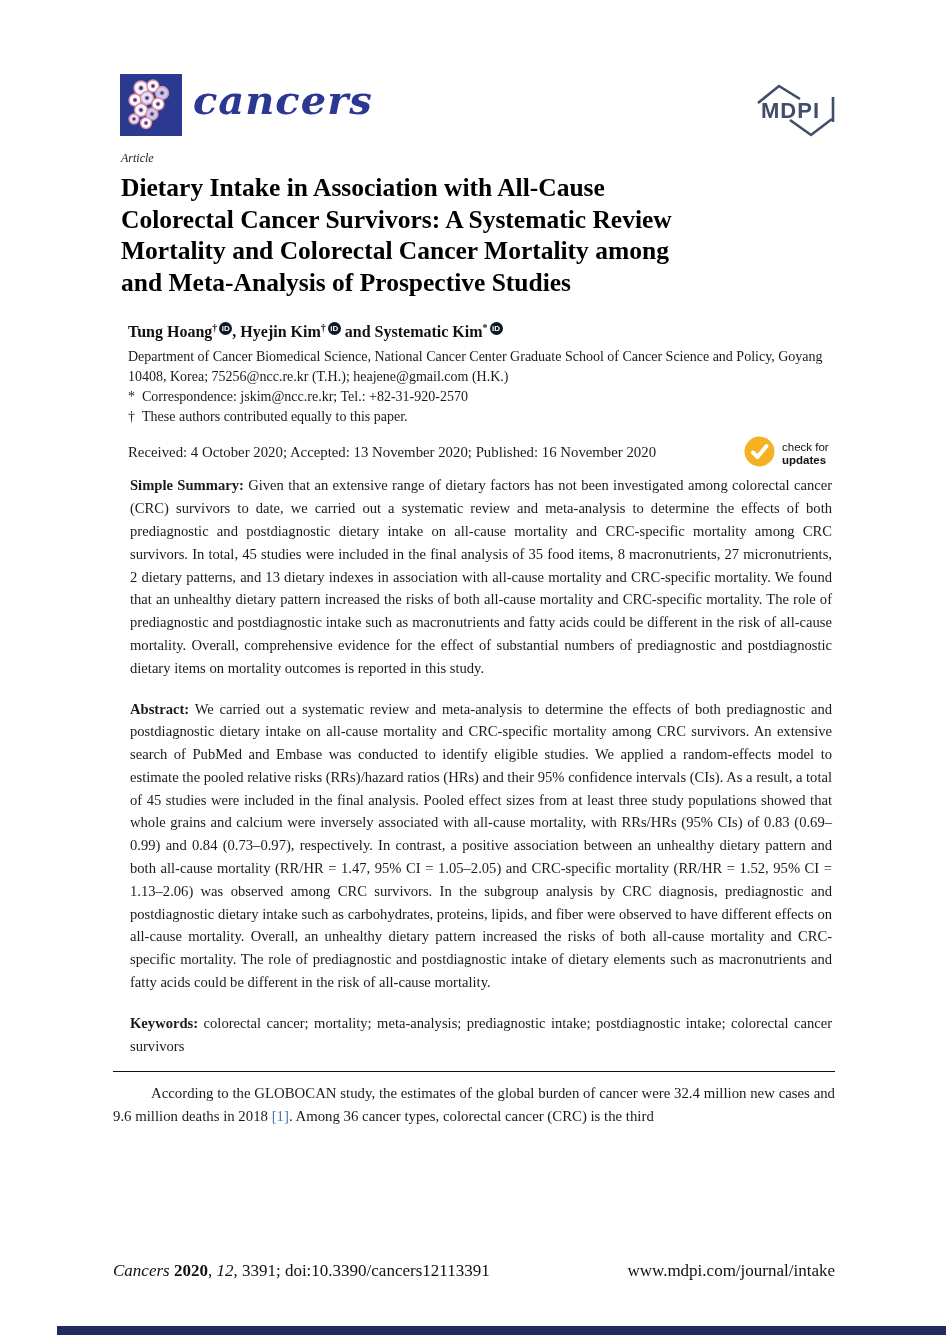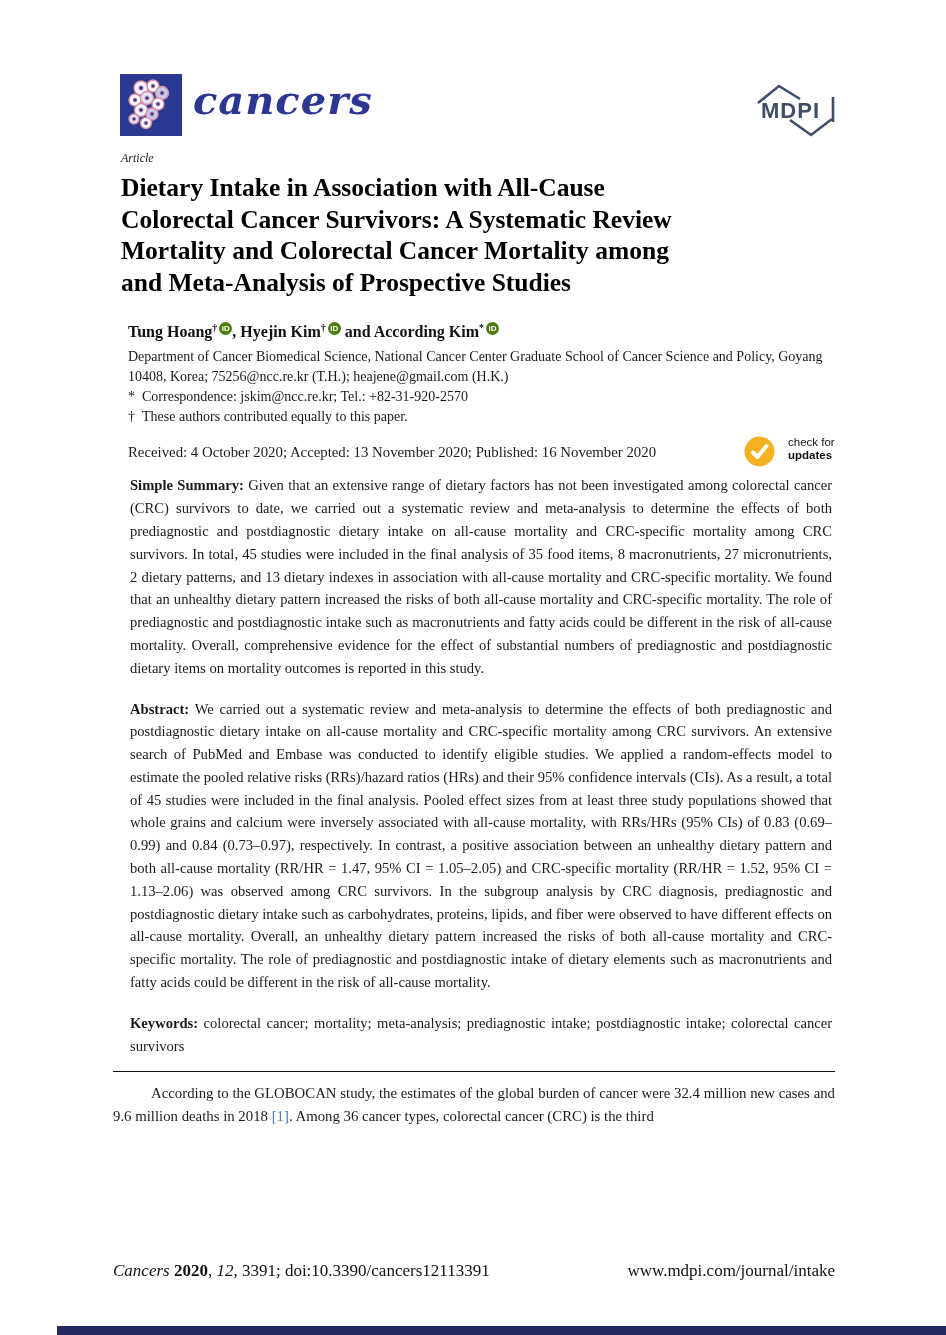--- a/index.html
+++ b/index.html
@@ -21,21 +21,21 @@
   .content { position:absolute; left:113px; top:149px; width:722px; }
 
   .article-type { font-style:italic; font-size:12px; margin-left:8px; line-height:18px; }
 
   .title { margin:5px 0 0 8px; width:640px; font-size:25.5px; font-weight:bold;
            line-height:31.5px; color:#000; }
 
   .authors { margin:24px 0 0 15px; font-size:16px; font-weight:bold; color:#111; }
   .authors sup { font-size:10px; }
   .orcid { display:inline-block; width:13px; height:13px; border-radius:50%;
-           background:#4d7c0f; color:#fff; font-family:"Liberation Sans",sans-serif;
+           background:#0f172a; color:#fff; font-family:"Liberation Sans",sans-serif;
            font-size:8px; font-weight:bold; text-align:center; line-height:13px;
            vertical-align:super; margin-left:2px; font-style:normal; }
 
   .affil { margin:6px 0 0 15px; width:700px; font-size:14px; line-height:19.5px; }
   .affil-row { display:flex; }
   .affil-marker { width:14px; flex:0 0 14px; }
   .affil-dept { margin-bottom:1px; }
 
   .received { margin-top:18px; margin-left:15px; font-size:14.8px; }
 
@@ -49,21 +49,21 @@
   .divider { margin-top:14px; width:722px; border-top:1.4px solid #111; height:0; }
 
   .section-heading { margin-top:22px; font-size:15.5px; font-weight:bold; }
 
   .intro { margin-top:10px; width:722px; text-align:justify; font-size:14.8px;
            line-height:23px; text-indent:38px; }
   .ref-link { color:#4678b2; text-decoration:none; }
 
   
   .update-badge { position:absolute; left:744px; top:436px; display:flex;
-                  align-items:flex-start; gap:13px; cursor:pointer; }
+                  align-items:flex-end; gap:7px; cursor:pointer; }
   .update-badge-text { font-family:"Liberation Sans",sans-serif; font-size:11.5px;
                        line-height:13px; color:#111; }
   .update-badge-text .bold { font-weight:bold; }
 
   
   .footer { position:absolute; left:113px; top:1261px; width:722px; font-size:17px;
             display:flex; justify-content:space-between; color:#111; }
   .footer .it { font-style:italic; }
   .footer .bd { font-weight:bold; }
 
@@ -120,21 +120,21 @@
     <div class="article-type">Article</div>
 
     <h1 class="title">
       <div>Dietary Intake in Association with All-Cause</div>
       <div>Colorectal Cancer Survivors: A Systematic Review</div>
       <div>Mortality and Colorectal Cancer Mortality among</div>
       <div>and Meta-Analysis of Prospective Studies</div>
     </h1>
 
     <div class="authors">
-      <span>Tung Hoang</span><sup>†</sup><span class="orcid">iD</span><span>, </span><span>Hyejin Kim</span><sup>†</sup><span class="orcid">iD</span><span> and </span><span>According Kim</span><sup>*</sup><span class="orcid">iD</span>
+      <span>Tung Hoang</span><sup>†</sup><span class="orcid">iD</span><span>, </span><span>Hyejin Kim</span><sup>†</sup><span class="orcid">iD</span><span> and </span><span>Systematic Kim</span><sup>*</sup><span class="orcid">iD</span>
     </div>
 
     <div class="affil">
       <div class="affil-dept">Department of Cancer Biomedical Science, National Cancer Center Graduate School of Cancer Science and Policy, Goyang 10408, Korea; 75256@ncc.re.kr (T.H.); heajene@gmail.com (H.K.)</div>
       <div class="affil-row">
         <span class="affil-marker">*</span>
         <span>Correspondence: jskim@ncc.re.kr; Tel.: +82-31-920-2570</span>
       </div>
       <div class="affil-row">
         <span class="affil-marker">†</span>

